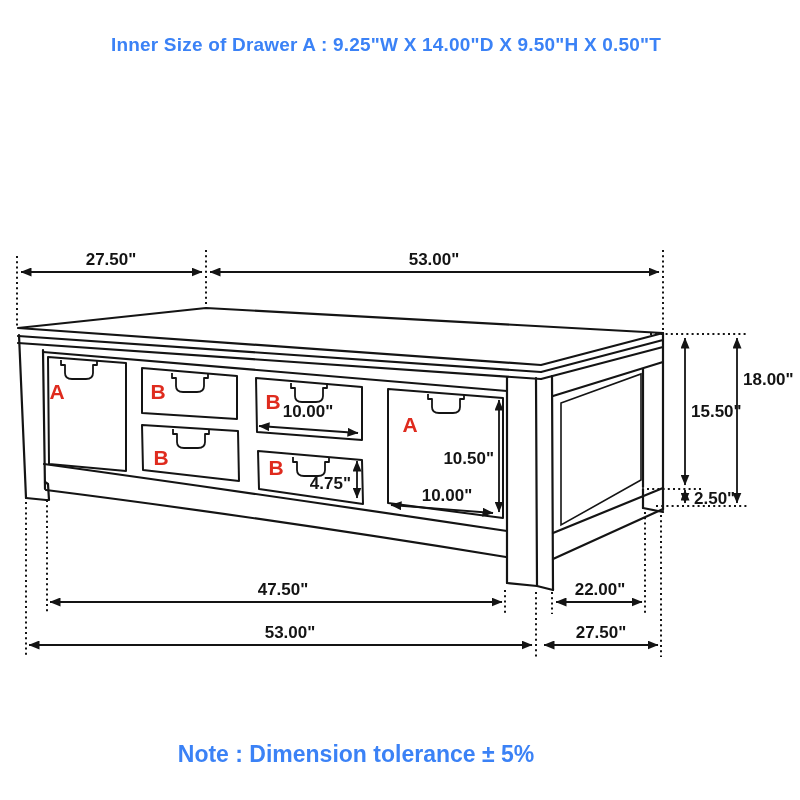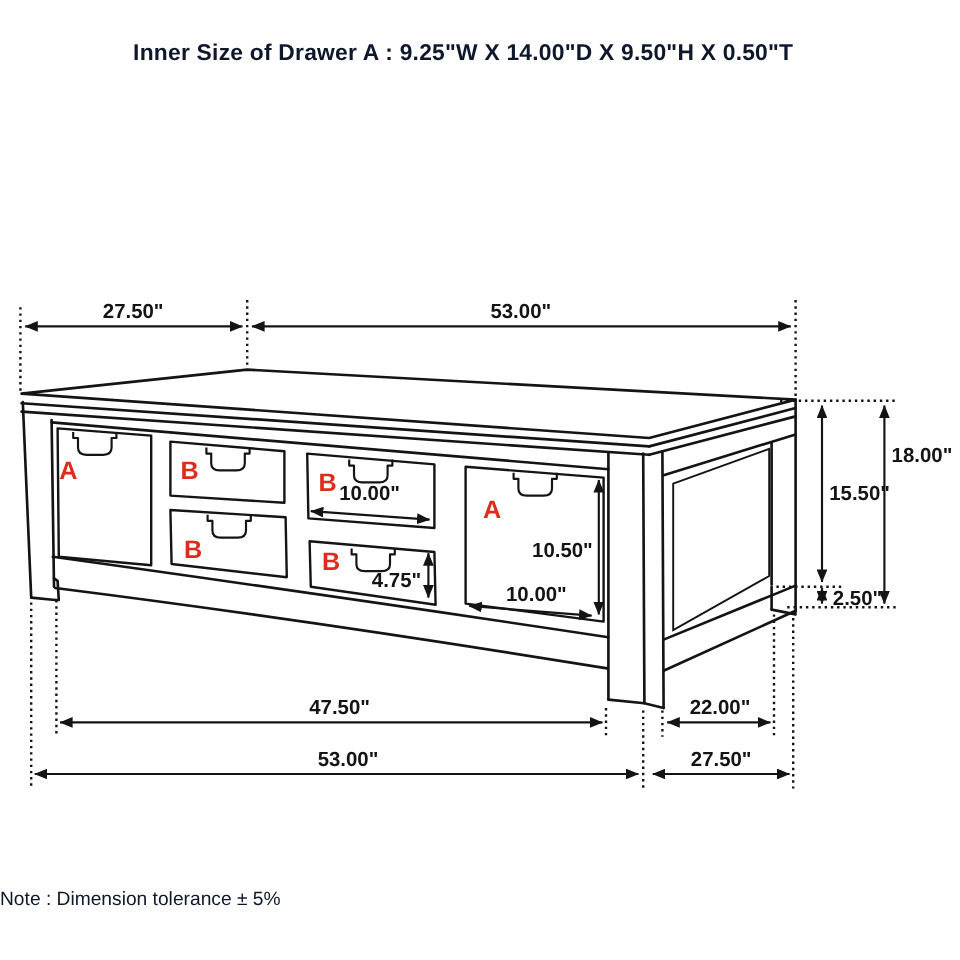--- a/index.html
+++ b/index.html
@@ -1,21 +1,21 @@
 <!DOCTYPE html>
 <html><head>
 <meta charset="utf-8">
 <style>
   html,body{margin:0;padding:0;background:#ffffff;}
   .page{position:relative;width:800px;height:800px;background:#ffffff;overflow:hidden;
-        font-family:"Liberation Sans","DejaVu Sans",sans-serif;color:#0f172a;}
+        font-family:"Liberation Sans","DejaVu Sans",sans-serif;color:#3b82f6;}
   .title-block{position:absolute;top:33px;left:0;width:772px;text-align:center;
                font-size:19px;font-weight:bold;line-height:24px;letter-spacing:.2px;}
-  .note-block{position:absolute;top:741px;left:0;width:712px;text-align:left;
-              font-size:16px;font-weight:normal;}
+  .note-block{position:absolute;top:741px;left:0;width:712px;text-align:center;
+              font-size:23px;font-weight:bold;}
   svg{position:absolute;left:0;top:0;}
   .ln{stroke:#141414;stroke-width:2.2;fill:none;stroke-linejoin:round;stroke-linecap:round;}
   .lnf{stroke:#141414;stroke-width:2.2;fill:#ffffff;stroke-linejoin:round;}
   .drawer{stroke:#141414;stroke-width:2;fill:#ffffff;stroke-linejoin:round;}
   .handle{stroke:#141414;stroke-width:1.8;fill:none;stroke-linejoin:round;}
   .inset{stroke:#141414;stroke-width:1.6;fill:none;}
   .ext{stroke:#141414;stroke-width:2;fill:none;stroke-dasharray:2 3.2;stroke-linecap:butt;}
   .dim{stroke:#141414;stroke-width:1.8;fill:none;marker-start:url(#ah);marker-end:url(#ah);}
   .dimtxt{font-family:"Liberation Sans","DejaVu Sans",sans-serif;font-size:17px;font-weight:bold;fill:#141414;}
   .redlbl{font-family:"Liberation Sans","DejaVu Sans",sans-serif;font-size:21px;font-weight:bold;fill:#df2b1e;}

